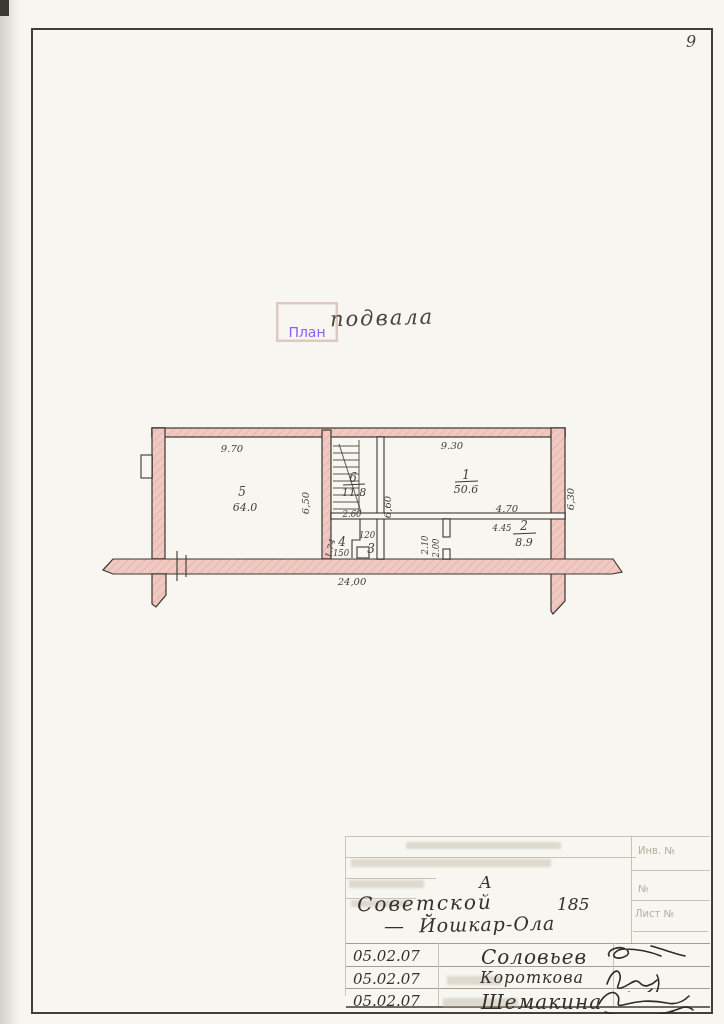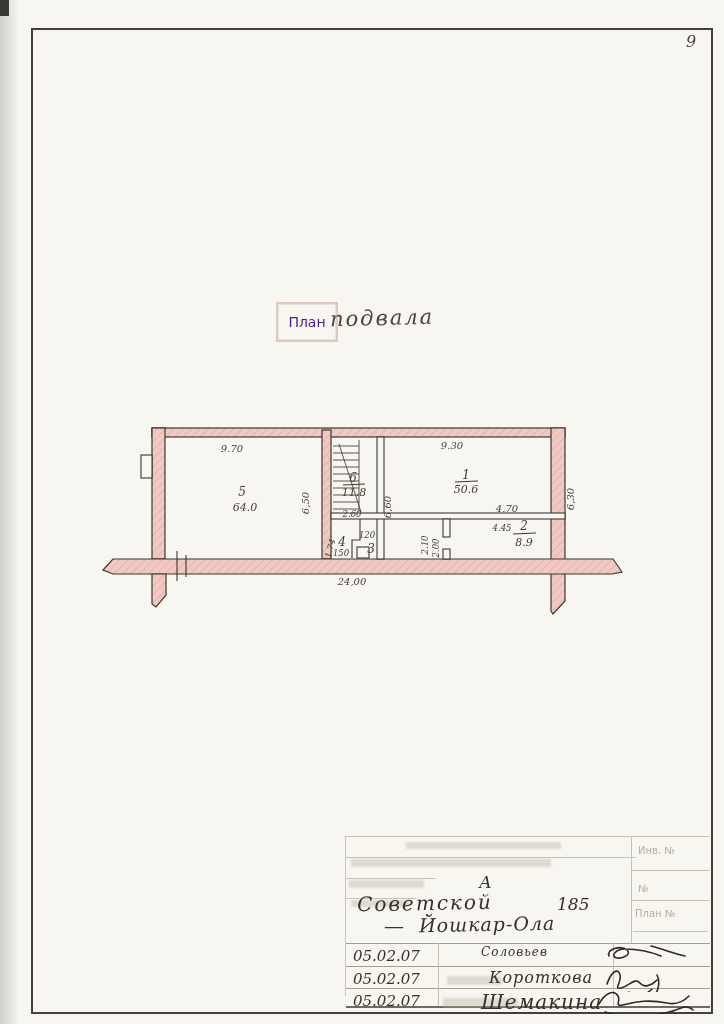--- a/index.html
+++ b/index.html
@@ -7,22 +7,22 @@
   .sheet{position:relative;width:724px;height:1024px;background:#f7f6f1;overflow:hidden;}
   .scan-edge{position:absolute;left:0;top:0;width:20px;height:1024px;
     background:linear-gradient(90deg,#d2d0cb,#e9e7e2 60%,rgba(247,246,241,0));}
   .corner-mark{position:absolute;left:0;top:0;width:9px;height:16px;background:#3a3833;}
   .frame{position:absolute;left:31px;top:28px;width:678px;height:982px;
     border:2px solid #43403a;}
   .sheet-number{position:absolute;left:686px;top:32px;font:italic 16px "DejaVu Serif",serif;color:#4a453e;}
   
   .stamp-box{position:absolute;left:276px;top:302px;width:58px;height:36px;
     border:2px solid #ddc9c2;box-shadow:inset 0 0 0 1px #ece0db;
-    display:flex;align-items:center;justify-content:center;
-    font:14px "DejaVu Sans",sans-serif;color:#4c1d95;filter:blur(.4px);}
+    display:flex;align-items:flex-end;justify-content:center;
+    font:14px "DejaVu Sans",sans-serif;color:#8b5cf6;filter:blur(.4px);}
   .title-hand{position:absolute;left:330px;top:306px;
     font:italic 21px "DejaVu Serif",serif;color:#4a443d;transform:rotate(-1.5deg);letter-spacing:2px;}
   
   .wm1{position:absolute;left:172px;top:448px;white-space:nowrap;
     font:bold italic 46px "DejaVu Sans",sans-serif;letter-spacing:4px;
     color:rgba(230,228,224,.55);-webkit-text-stroke:1.6px #bcbab6;z-index:5;}
   .wm2{position:absolute;left:214px;top:502px;white-space:nowrap;
     font:bold 27px "DejaVu Sans",sans-serif;letter-spacing:1px;
     color:rgba(230,228,224,.55);-webkit-text-stroke:1.5px #bcbab6;z-index:5;}
   svg.plan{position:absolute;left:0;top:0;z-index:3;}
@@ -150,32 +150,32 @@
     <div class="fl" style="left:287px;top:95px;width:75px;"></div>
 
     <div class="fade-bar" style="left:60px;top:6px;width:155px;height:7px;"></div>
     <div class="fade-bar" style="left:5px;top:23px;width:200px;height:8px;"></div>
     <div class="fade-bar" style="left:3px;top:44px;width:75px;height:8px;"></div>
     <div class="fade-bar" style="left:5px;top:64px;width:58px;height:7px;"></div>
     <div class="fade-bar" style="left:101px;top:140px;width:55px;height:9px;"></div>
     <div class="fade-bar" style="left:97px;top:162px;width:75px;height:9px;"></div>
     <div class="fade-label" style="left:292px;top:9px;">Инв. №</div>
     <div class="fade-label" style="left:292px;top:47px;">№</div>
-    <div class="fade-label" style="left:289px;top:72px;">План №</div>
+    <div class="fade-label" style="left:289px;top:72px;">Лист №</div>
 
     <div class="hand" style="left:133px;top:36px;font-size:17px;">А</div>
     <div class="hand" style="left:11px;top:55px;font-size:20px;letter-spacing:2px;transform:rotate(-1deg);">Советской</div>
     <div class="hand" style="left:211px;top:58px;font-size:17px;">185</div>
     <div class="hand" style="left:38px;top:78px;font-size:20px;">—</div>
     <div class="hand" style="left:73px;top:77px;font-size:19px;letter-spacing:1px;transform:rotate(-1deg);">Йошкар-Ола</div>
 
     <div class="hand" style="left:7px;top:111px;font-size:15px;">05.02.07</div>
-    <div class="hand" style="left:135px;top:109px;font-size:12px;letter-spacing:1px;">Соловьев</div>
+    <div class="hand" style="left:135px;top:109px;font-size:20px;letter-spacing:1px;">Соловьев</div>
     <div class="hand" style="left:7px;top:134px;font-size:15px;">05.02.07</div>
-    <div class="hand" style="left:143px;top:132px;font-size:16px;letter-spacing:1px;">Короткова</div>
+    <div class="hand" style="left:134px;top:132px;font-size:16px;letter-spacing:1px;">Короткова</div>
     <div class="hand" style="left:7px;top:156px;font-size:15px;">05.02.07</div>
     <div class="hand" style="left:135px;top:154px;font-size:20px;letter-spacing:1px;">Шемакина</div>
 
     <svg class="sig" style="left:253px;top:106px;" width="108" height="24" viewBox="0 0 108 24">
       <path d="M10,14 c-3,-7 12,-11 18,-6 c5,4 -4,9 -10,8 c-7,-1 -2,-9 8,-9 c12,0 26,3 36,7 m-10,-10 c12,3 24,8 34,10"></path>
     </svg>
     <svg class="sig" style="left:255px;top:128px;" width="105" height="28" viewBox="0 0 105 28">
       <path d="M6,20 c4,-12 11,-17 13,-9 c2,7 -7,15 1,13 c8,-2 14,-11 19,-5 c4,5 11,3 17,-3 m-28,12 c7,6 16,4 23,-3 m5,-14 c3,6 2,14 -2,20"></path>
     </svg>
     <svg class="sig" style="left:249px;top:150px;" width="115" height="28" viewBox="0 0 115 28">

